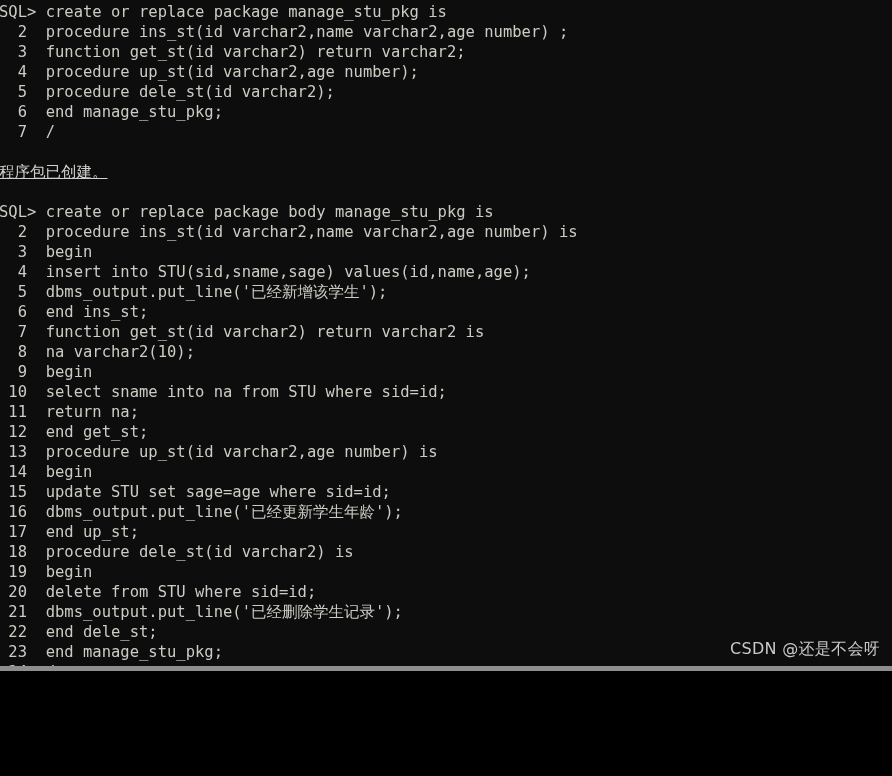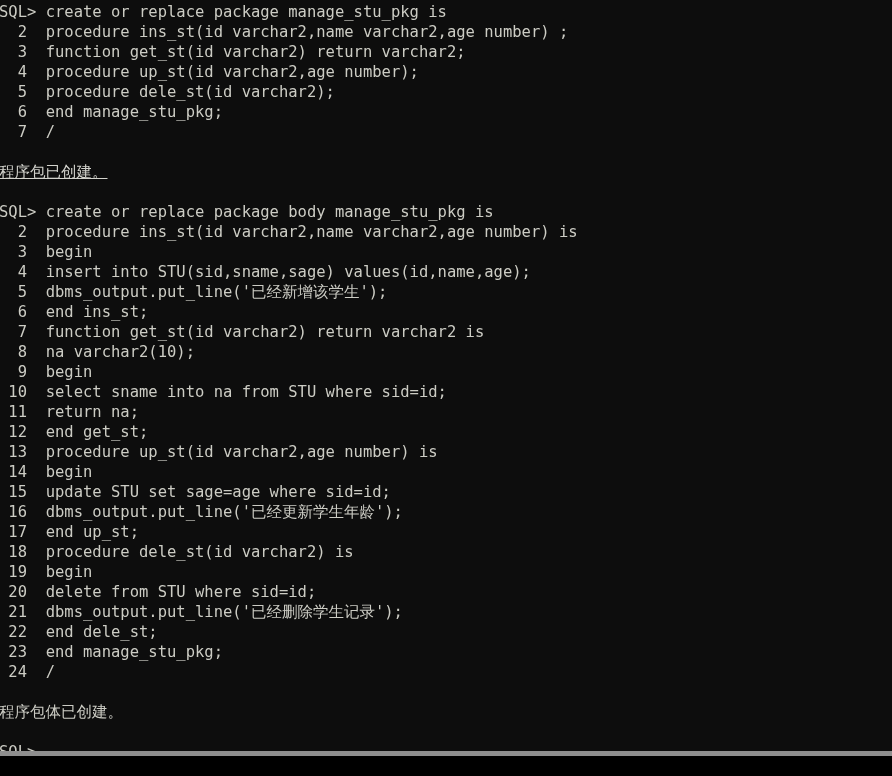--- a/index.html
+++ b/index.html
@@ -3,21 +3,21 @@
 <meta charset="utf-8">
 <style>
   html, body {
     margin: 0;
     padding: 0;
     background: #000;
   }
   #terminal {
     position: relative;
     width: 892px;
-    height: 756px;
+    height: 671px;
     background: #0d0d0d;
     overflow: hidden;
     font-family: "DejaVu Sans Mono", "Liberation Mono", monospace;
     font-size: 15.5px;
     line-height: 20px;
     color: #ccccc4;
     box-sizing: border-box;
   }
   #screen {
     position: absolute;
@@ -58,13 +58,14 @@
     white-space: pre;
     letter-spacing: 0.3px;
   }
 </style>
 </head>
 <body>
 
 <div id="terminal">
   <div id="screen"><div class="line">SQL&gt; create or replace package manage_stu_pkg is</div><div class="line">  2  procedure ins_st(id varchar2,name varchar2,age number) ;</div><div class="line">  3  function get_st(id varchar2) return varchar2;</div><div class="line">  4  procedure up_st(id varchar2,age number);</div><div class="line">  5  procedure dele_st(id varchar2);</div><div class="line">  6  end manage_stu_pkg;</div><div class="line">  7  /</div><div class="line blank"></div><div class="line msg">程序包已创建。</div><div class="line blank"></div><div class="line">SQL&gt; create or replace package body manage_stu_pkg is</div><div class="line">  2  procedure ins_st(id varchar2,name varchar2,age number) is</div><div class="line">  3  begin</div><div class="line">  4  insert into STU(sid,sname,sage) values(id,name,age);</div><div class="line">  5  dbms_output.put_line('已经新增该学生');</div><div class="line">  6  end ins_st;</div><div class="line">  7  function get_st(id varchar2) return varchar2 is</div><div class="line">  8  na varchar2(10);</div><div class="line">  9  begin</div><div class="line"> 10  select sname into na from STU where sid=id;</div><div class="line"> 11  return na;</div><div class="line"> 12  end get_st;</div><div class="line"> 13  procedure up_st(id varchar2,age number) is</div><div class="line"> 14  begin</div><div class="line"> 15  update STU set sage=age where sid=id;</div><div class="line"> 16  dbms_output.put_line('已经更新学生年龄');</div><div class="line"> 17  end up_st;</div><div class="line"> 18  procedure dele_st(id varchar2) is</div><div class="line"> 19  begin</div><div class="line"> 20  delete from STU where sid=id;</div><div class="line"> 21  dbms_output.put_line('已经删除学生记录');</div><div class="line"> 22  end dele_st;</div><div class="line"> 23  end manage_stu_pkg;</div><div class="line"> 24  /</div><div class="line blank msg"></div><div class="line">程序包体已创建。</div><div class="line blank"></div><div class="line">SQL&gt;</div></div>
   <div class="bottom-strip"></div>
+  <div class="watermark">CSDN @还是不会呀</div>
 </div>
 
 </body></html>

